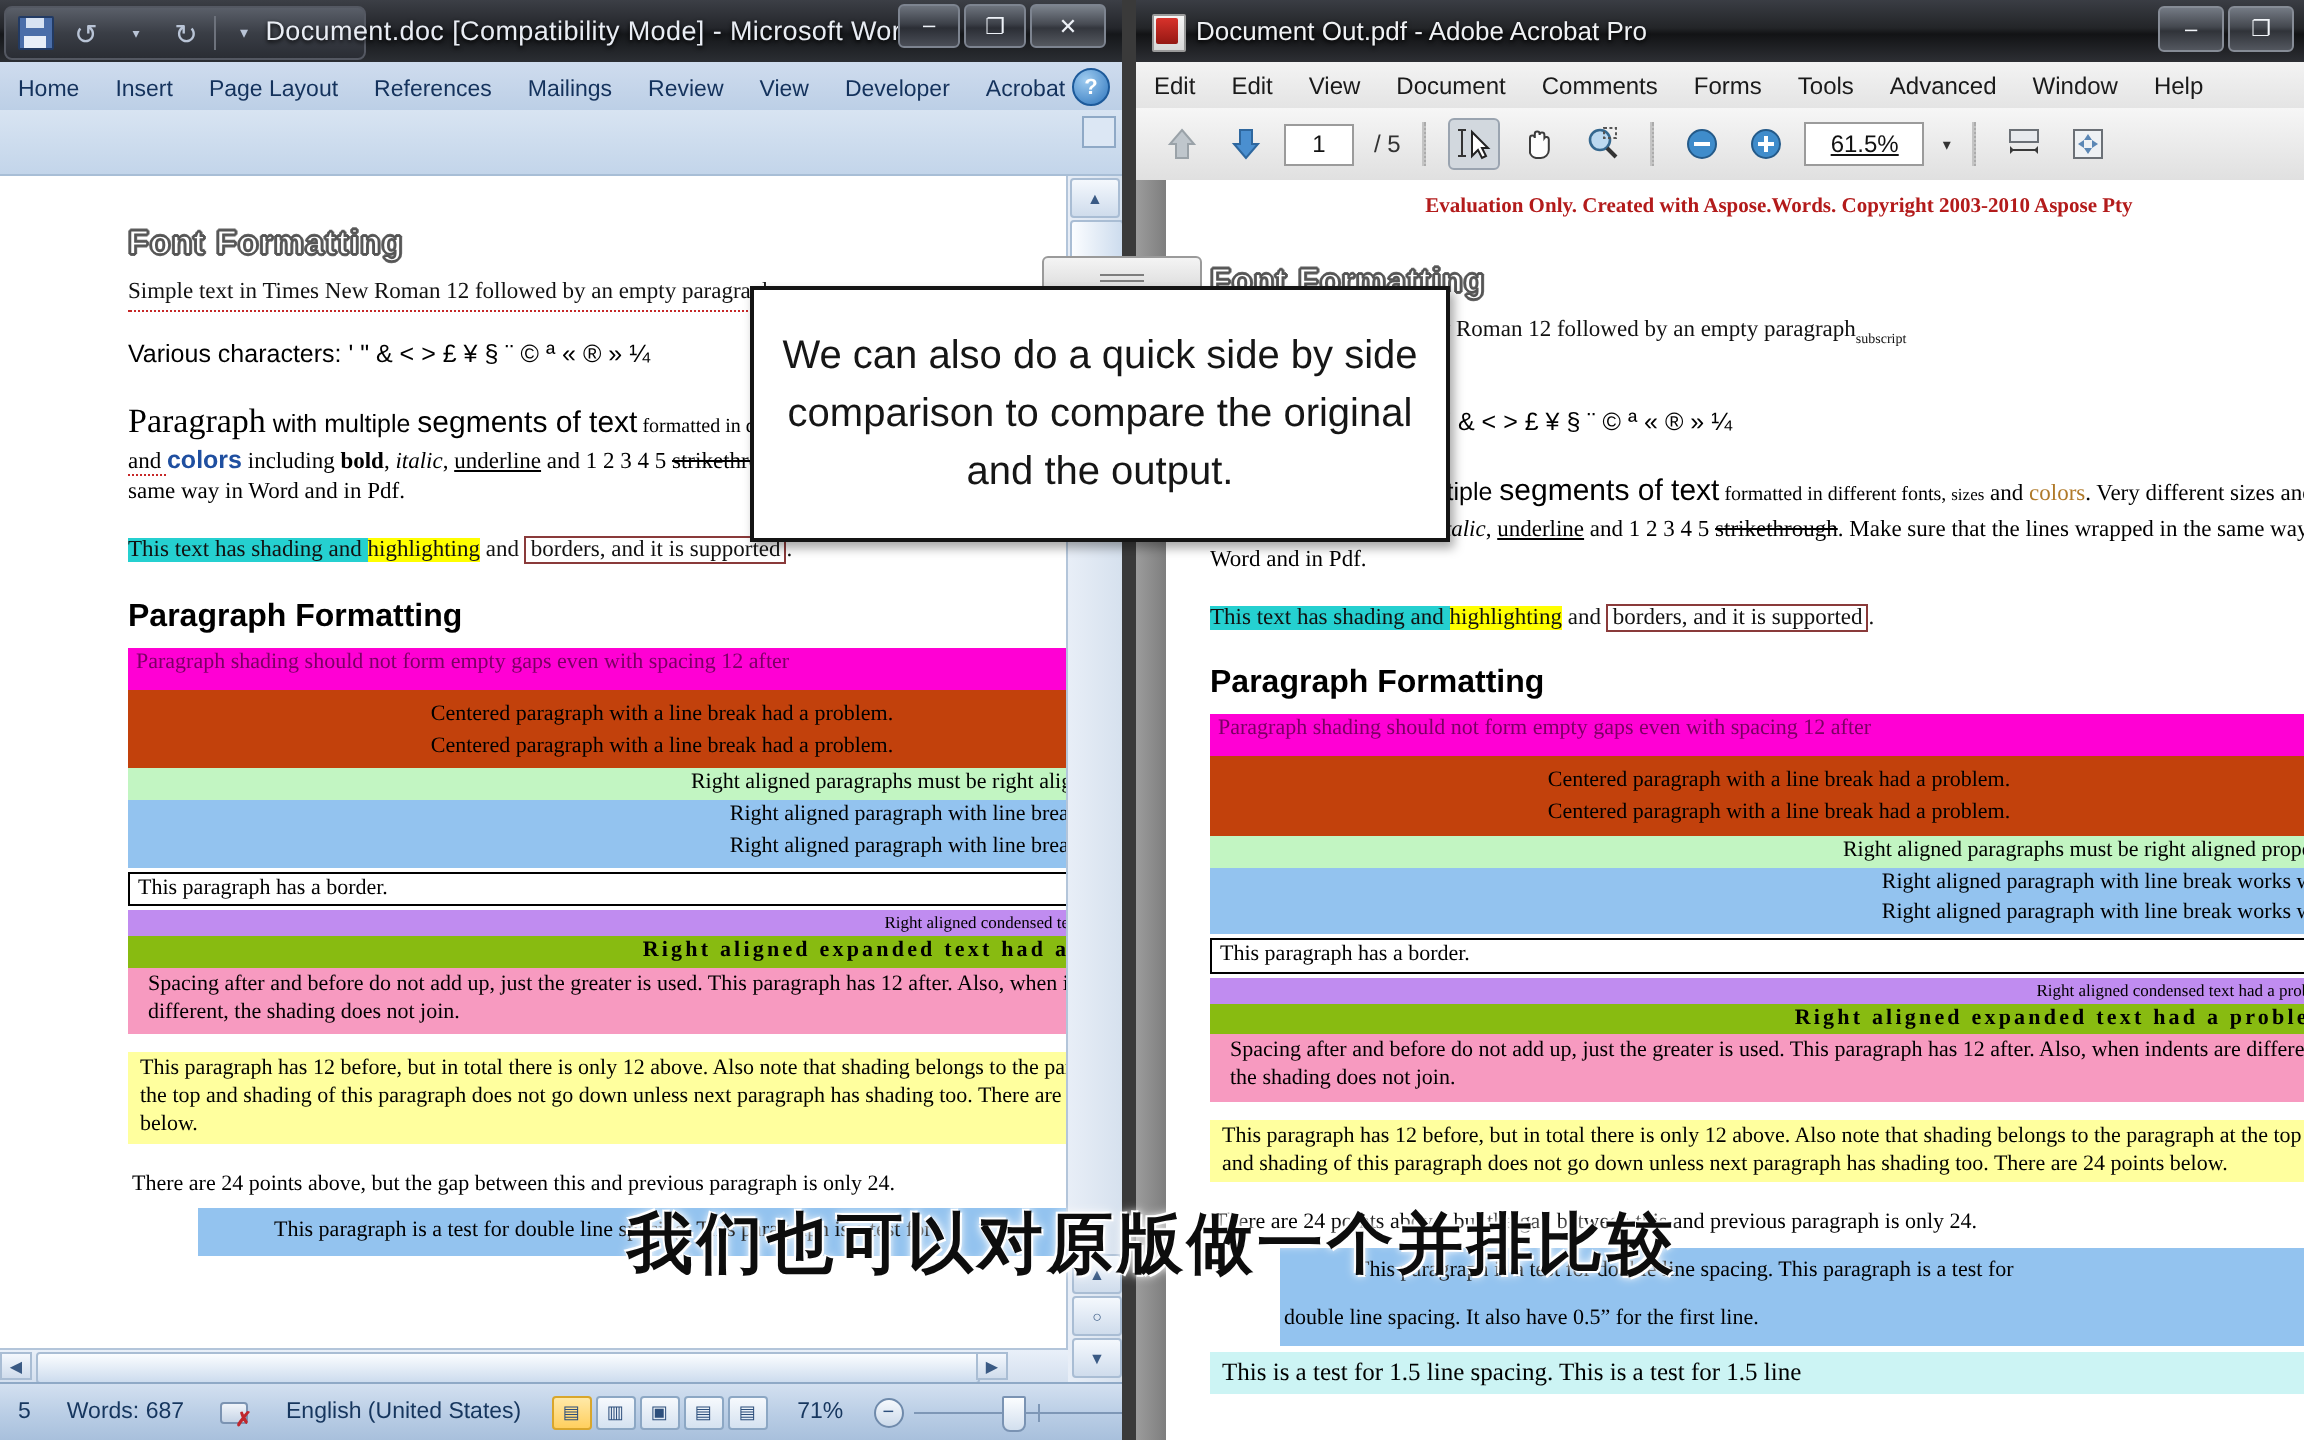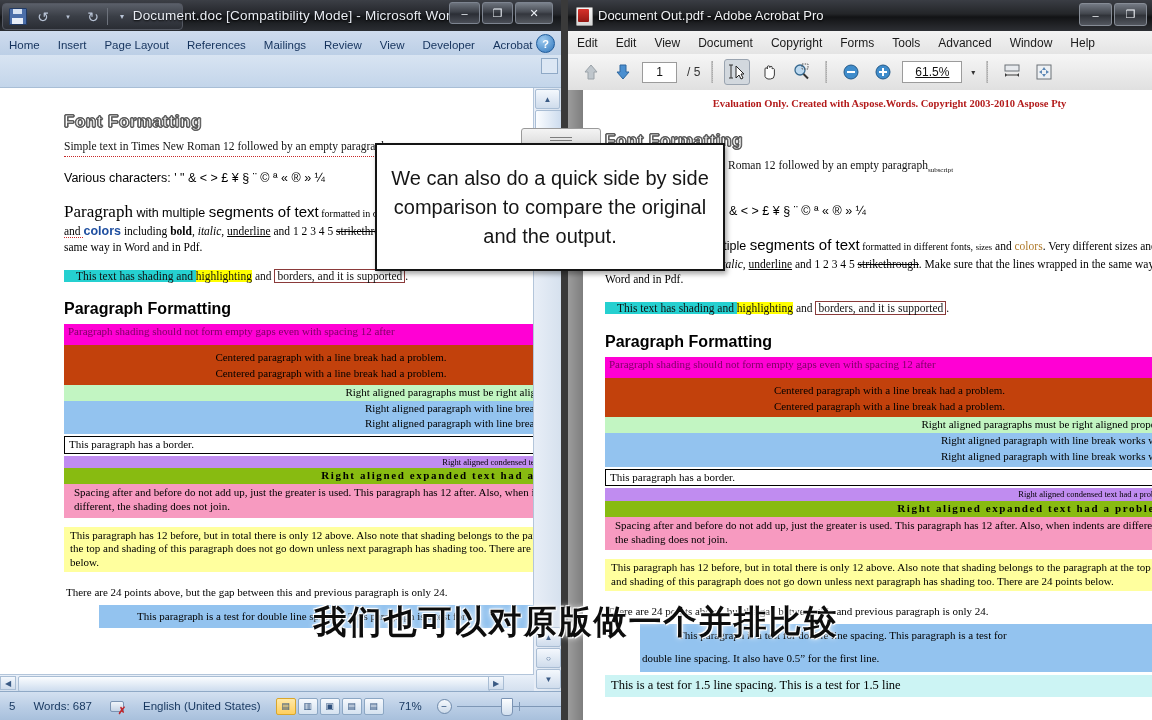--- a/index.html
+++ b/index.html
@@ -156,21 +156,21 @@
        -1px 0 #666,1px 0 #666,0 -1px #666,0 1px #666;letter-spacing:.5px;}
   .p-serif{font-family:"Liberation Serif",serif;font-size:11.5px;line-height:1.28;color:#111;}
   .sq-red-thin{border-bottom:1px dotted #c62828;}
   .h2{font-family:"Liberation Sans",sans-serif;font-size:16px;font-weight:bold;color:#000;}
   .mixed{font-family:"Liberation Serif",serif;font-size:11.5px;line-height:1.3;}
   .big-serif{font-size:17px;}
   .sans-mid{font-family:"Liberation Sans",sans-serif;font-size:12.5px;}
   .sans-big{font-family:"Liberation Sans",sans-serif;font-size:15px;}
   .blue-b{color:#1f4fa0;font-weight:bold;}
   .strike{text-decoration:line-through;}
-  .shade-cyan{background:#25d0d0;padding-left:12px;}
+  .shade-cyan{background:#25d0d0;}
   .shade-yellow{background:#ffff00;}
   .bordered{border:1px solid #8a3a3a;padding:0 2px;}
   .pf-row{font-family:"Liberation Serif",serif;font-size:11px;line-height:1.25;padding:1px 4px;}
   .pf-magenta{background:#ff00d4;color:#7a0063;}
   .pf-orange{background:#c2410c;text-align:center;}
   .pf-green{background:#c2f5c2;text-align:right;}
   .pf-blue{background:#93c3ef;text-align:right;}
   .pf-border{border:1px solid #000;background:#fff;}
   .pf-purple{background:#c08cf0;text-align:right;font-size:8.5px;}
   .pf-olive{background:#88bb11;text-align:right;letter-spacing:1.6px;font-weight:bold;font-size:11px;}
@@ -335,21 +335,21 @@
         <div class="ac">–</div>
         <div class="ac">❐</div>
       </div>
     </div>
 
     <div class="acro-menu">
       <div class="amenu">Edit</div>
       <div class="amenu">Edit</div>
       <div class="amenu">View</div>
       <div class="amenu">Document</div>
-      <div class="amenu">Copyright</div>
+      <div class="amenu">Comments</div>
       <div class="amenu">Forms</div>
       <div class="amenu">Tools</div>
       <div class="amenu">Advanced</div>
       <div class="amenu">Window</div>
       <div class="amenu">Help</div>
     </div>
 
     <div class="acro-toolbar">
       <div class="tb-btn">
         <svg width="20" height="20" viewBox="0 0 20 20">

